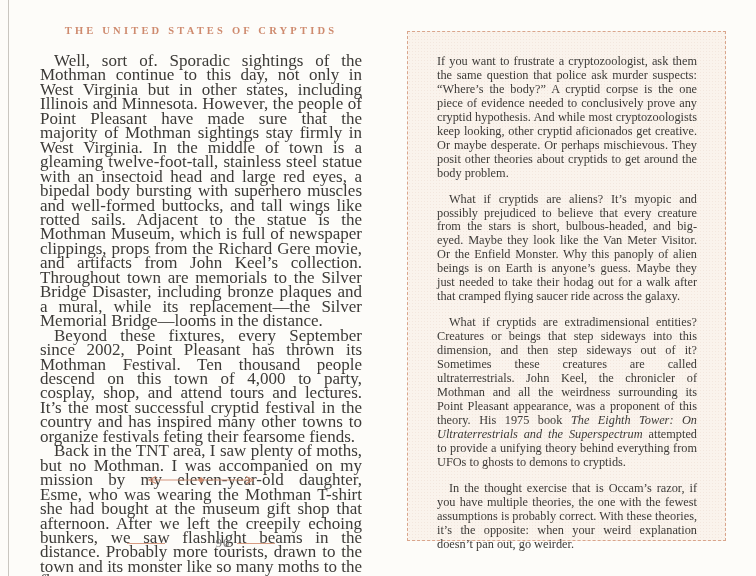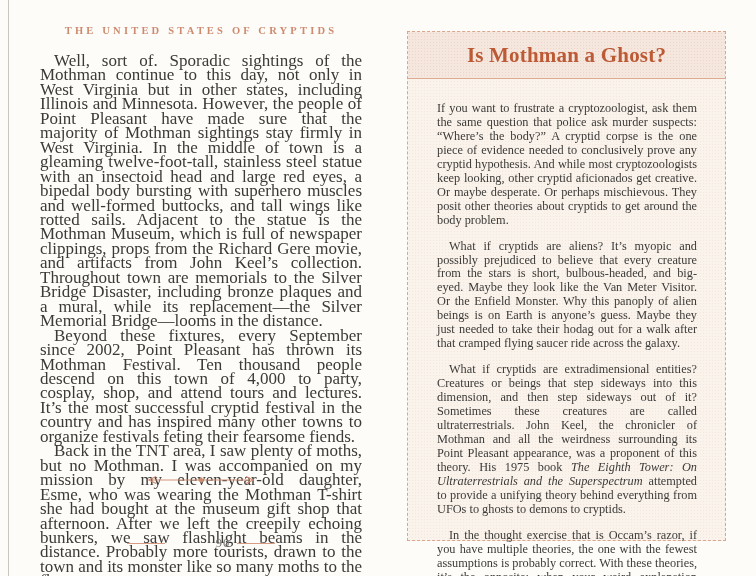--- a/index.html
+++ b/index.html
@@ -106,23 +106,20 @@
 
     <div class="page-footer">
       <span class="footer-rule"></span>
       <span class="page-number">90</span>
       <span class="footer-rule"></span>
     </div>
   </div>
 
   <div class="right-page">
     <div class="sidebar-box">
-      <div class="sidebar-title-band">
-        <span class="sidebar-title">Is Mothman a Ghost?</span>
-      </div>
       <div class="sidebar-body">
         <p class="no-indent">If you want to frustrate a cryptozoologist, ask them the same question that police ask murder suspects: “Where’s the body?” A cryptid corpse is the one piece of evidence needed to conclusively prove any cryptid hypothesis. And while most cryptozoologists keep looking, other cryptid aficionados get creative. Or maybe desperate. Or perhaps mischievous. They posit other theories about cryptids to get around the body problem.</p>
         <p>What if cryptids are aliens? It’s myopic and possibly prejudiced to believe that every creature from the stars is short, bulbous-headed, and big-eyed. Maybe they look like the Van Meter Visitor. Or the Enfield Monster. Why this panoply of alien beings is on Earth is anyone’s guess. Maybe they just needed to take their hodag out for a walk after that cramped flying saucer ride across the galaxy.</p>
         <p><span>What if cryptids are extradimensional entities? Creatures or beings that step sideways into this dimension, and then step sideways out of it? Sometimes these creatures are called ultraterrestrials. John Keel, the chronicler of Mothman and all the weirdness surrounding its Point Pleasant appearance, was a proponent of this theory. His 1975 book </span><span class="book-title-italic">The Eighth Tower: On Ultraterrestrials and the Superspectrum</span><span> attempted to provide a unifying theory behind everything from UFOs to ghosts to demons to cryptids.</span></p>
         <p>In the thought exercise that is Occam’s razor, if you have multiple theories, the one with the fewest assumptions is probably correct. With these theories, it’s the opposite: when your weird explanation doesn’t pan out, go weirder.</p>
       </div>
     </div>
   </div>
 
 </div>

